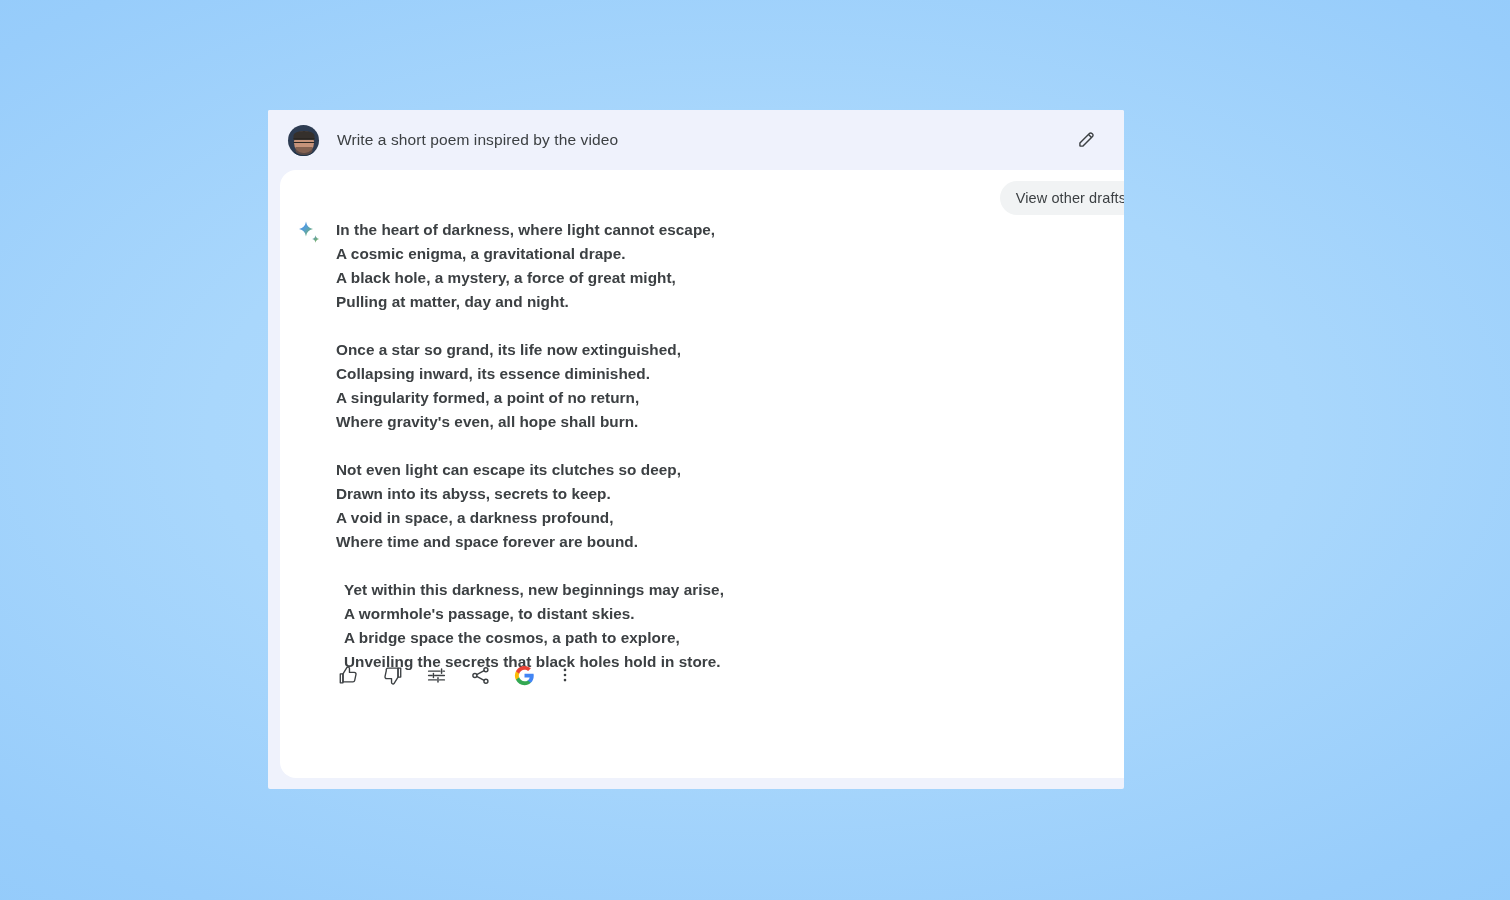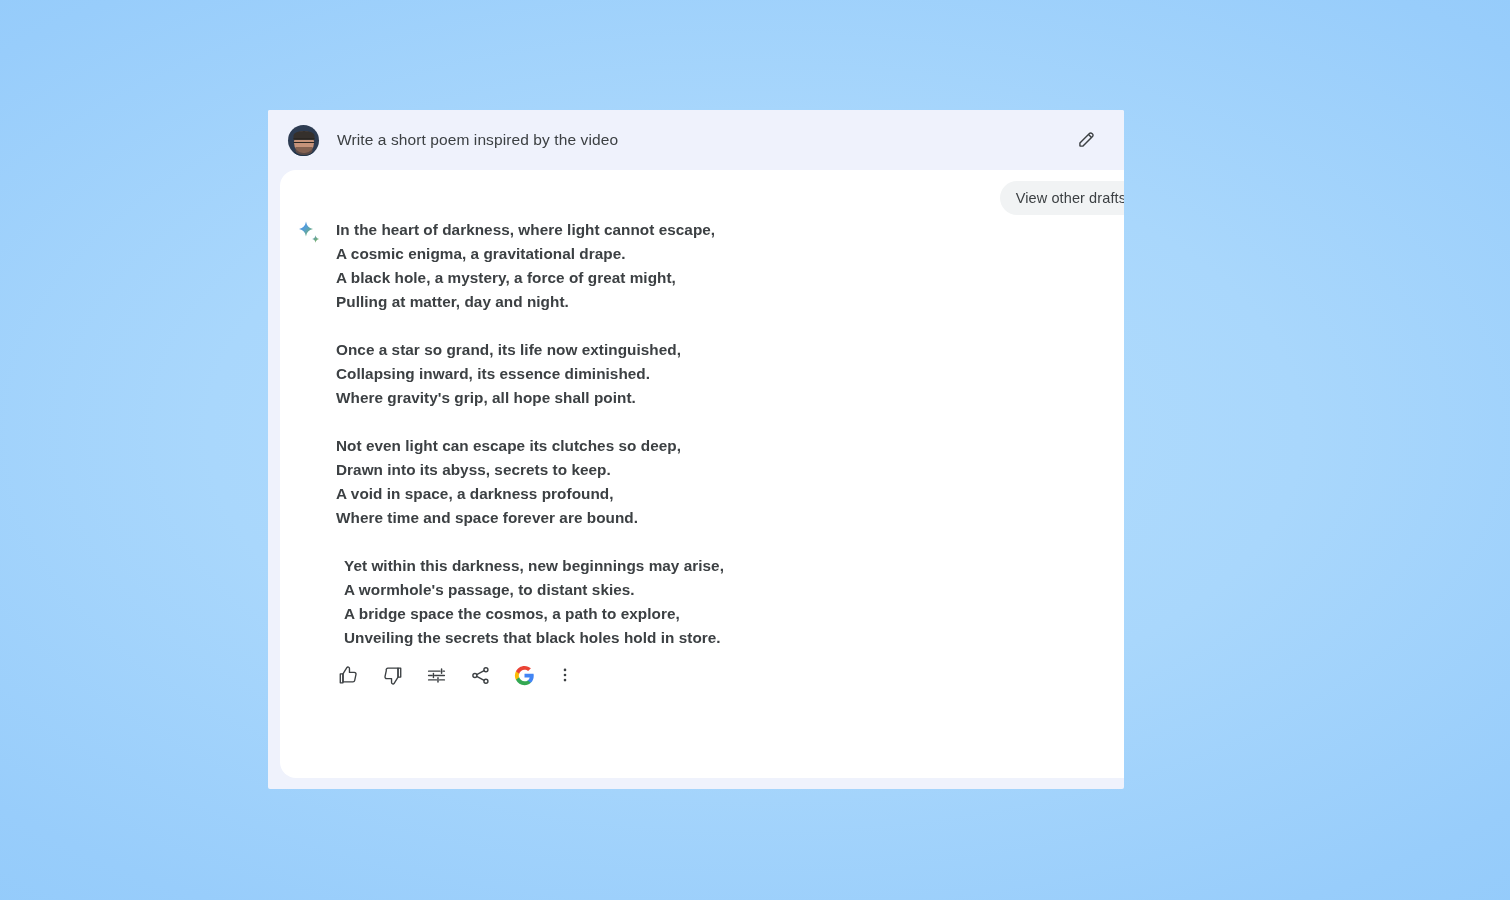--- a/index.html
+++ b/index.html
@@ -288,21 +288,22 @@
       <div id="poem">
         <div class="stanza">
           <div class="poem-line">In the heart of darkness, where light cannot escape,</div>
           <div class="poem-line">A cosmic enigma, a gravitational drape.</div>
           <div class="poem-line">A black hole, a mystery, a force of great might,</div>
           <div class="poem-line">Pulling at matter, day and night.</div>
         </div>
         <div class="stanza">
           <div class="poem-line">Once a star so grand, its life now extinguished,</div>
           <div class="poem-line">Collapsing inward, its essence diminished.</div>
-          <div class="poem-line">Where gravity's grip, all hope shall point.</div>
+          <div class="poem-line">A singularity formed, a point of no return,</div>
+          <div class="poem-line">Where gravity's even, all hope shall burn.</div>
         </div>
         <div class="stanza">
           <div class="poem-line">Not even light can escape its clutches so deep,</div>
           <div class="poem-line">Drawn into its abyss, secrets to keep.</div>
           <div class="poem-line">A void in space, a darkness profound,</div>
           <div class="poem-line">Where time and space forever are bound.</div>
         </div>
         <div class="stanza">
           <div class="poem-line">Yet within this darkness, new beginnings may arise,</div>
           <div class="poem-line">A wormhole's passage, to distant skies.</div>

